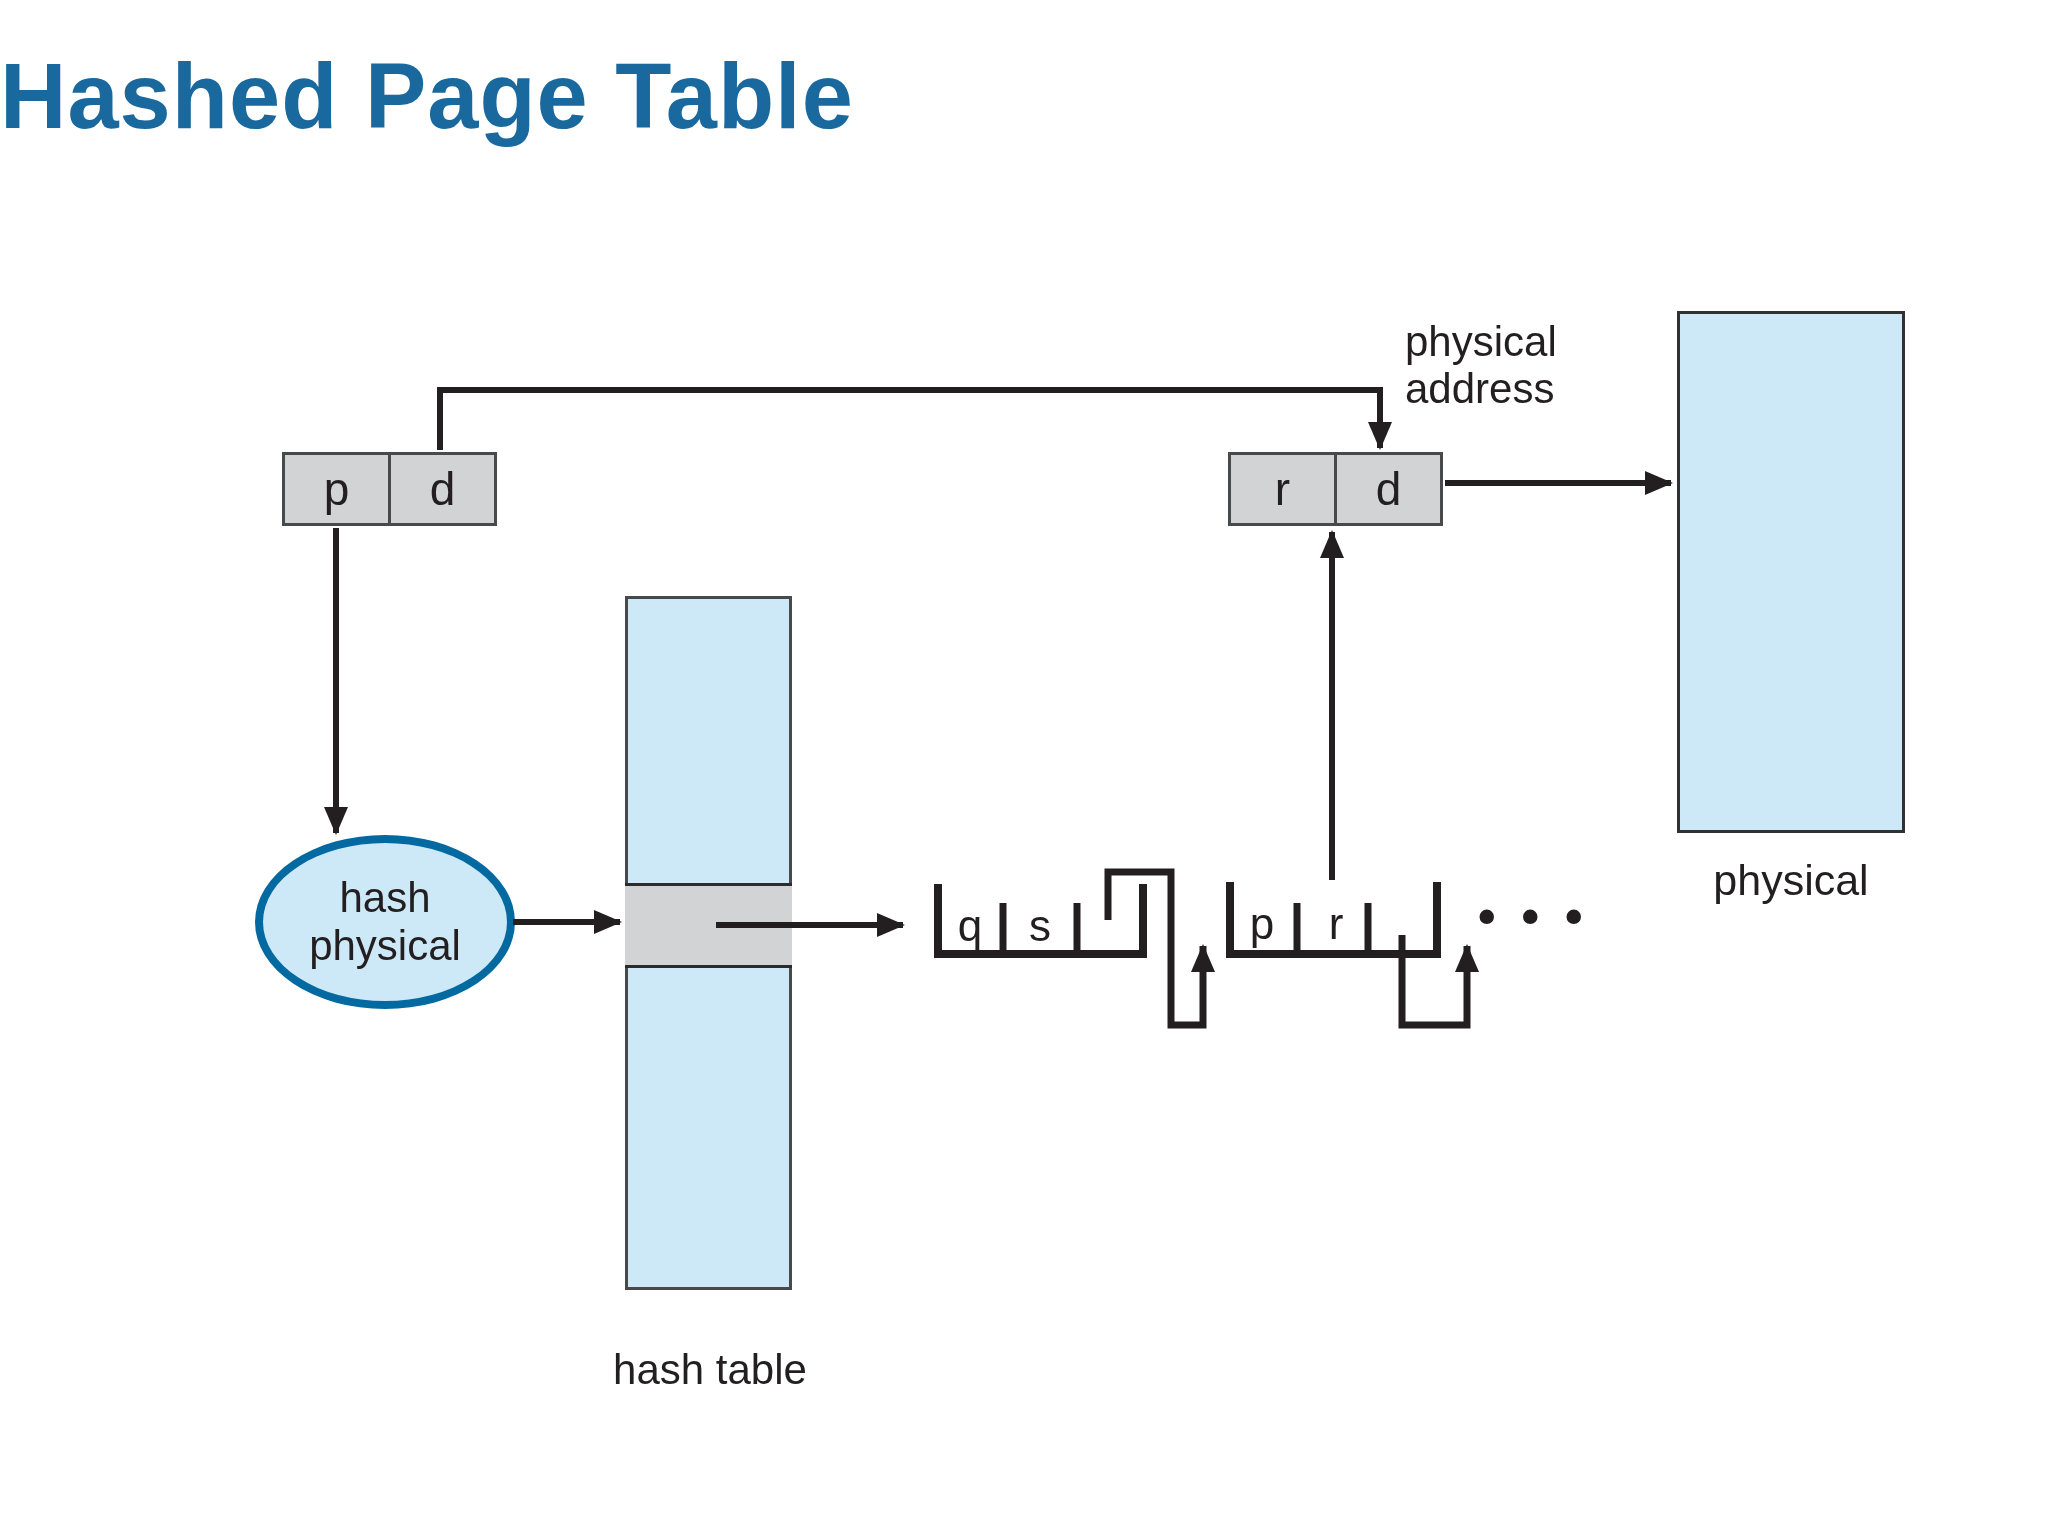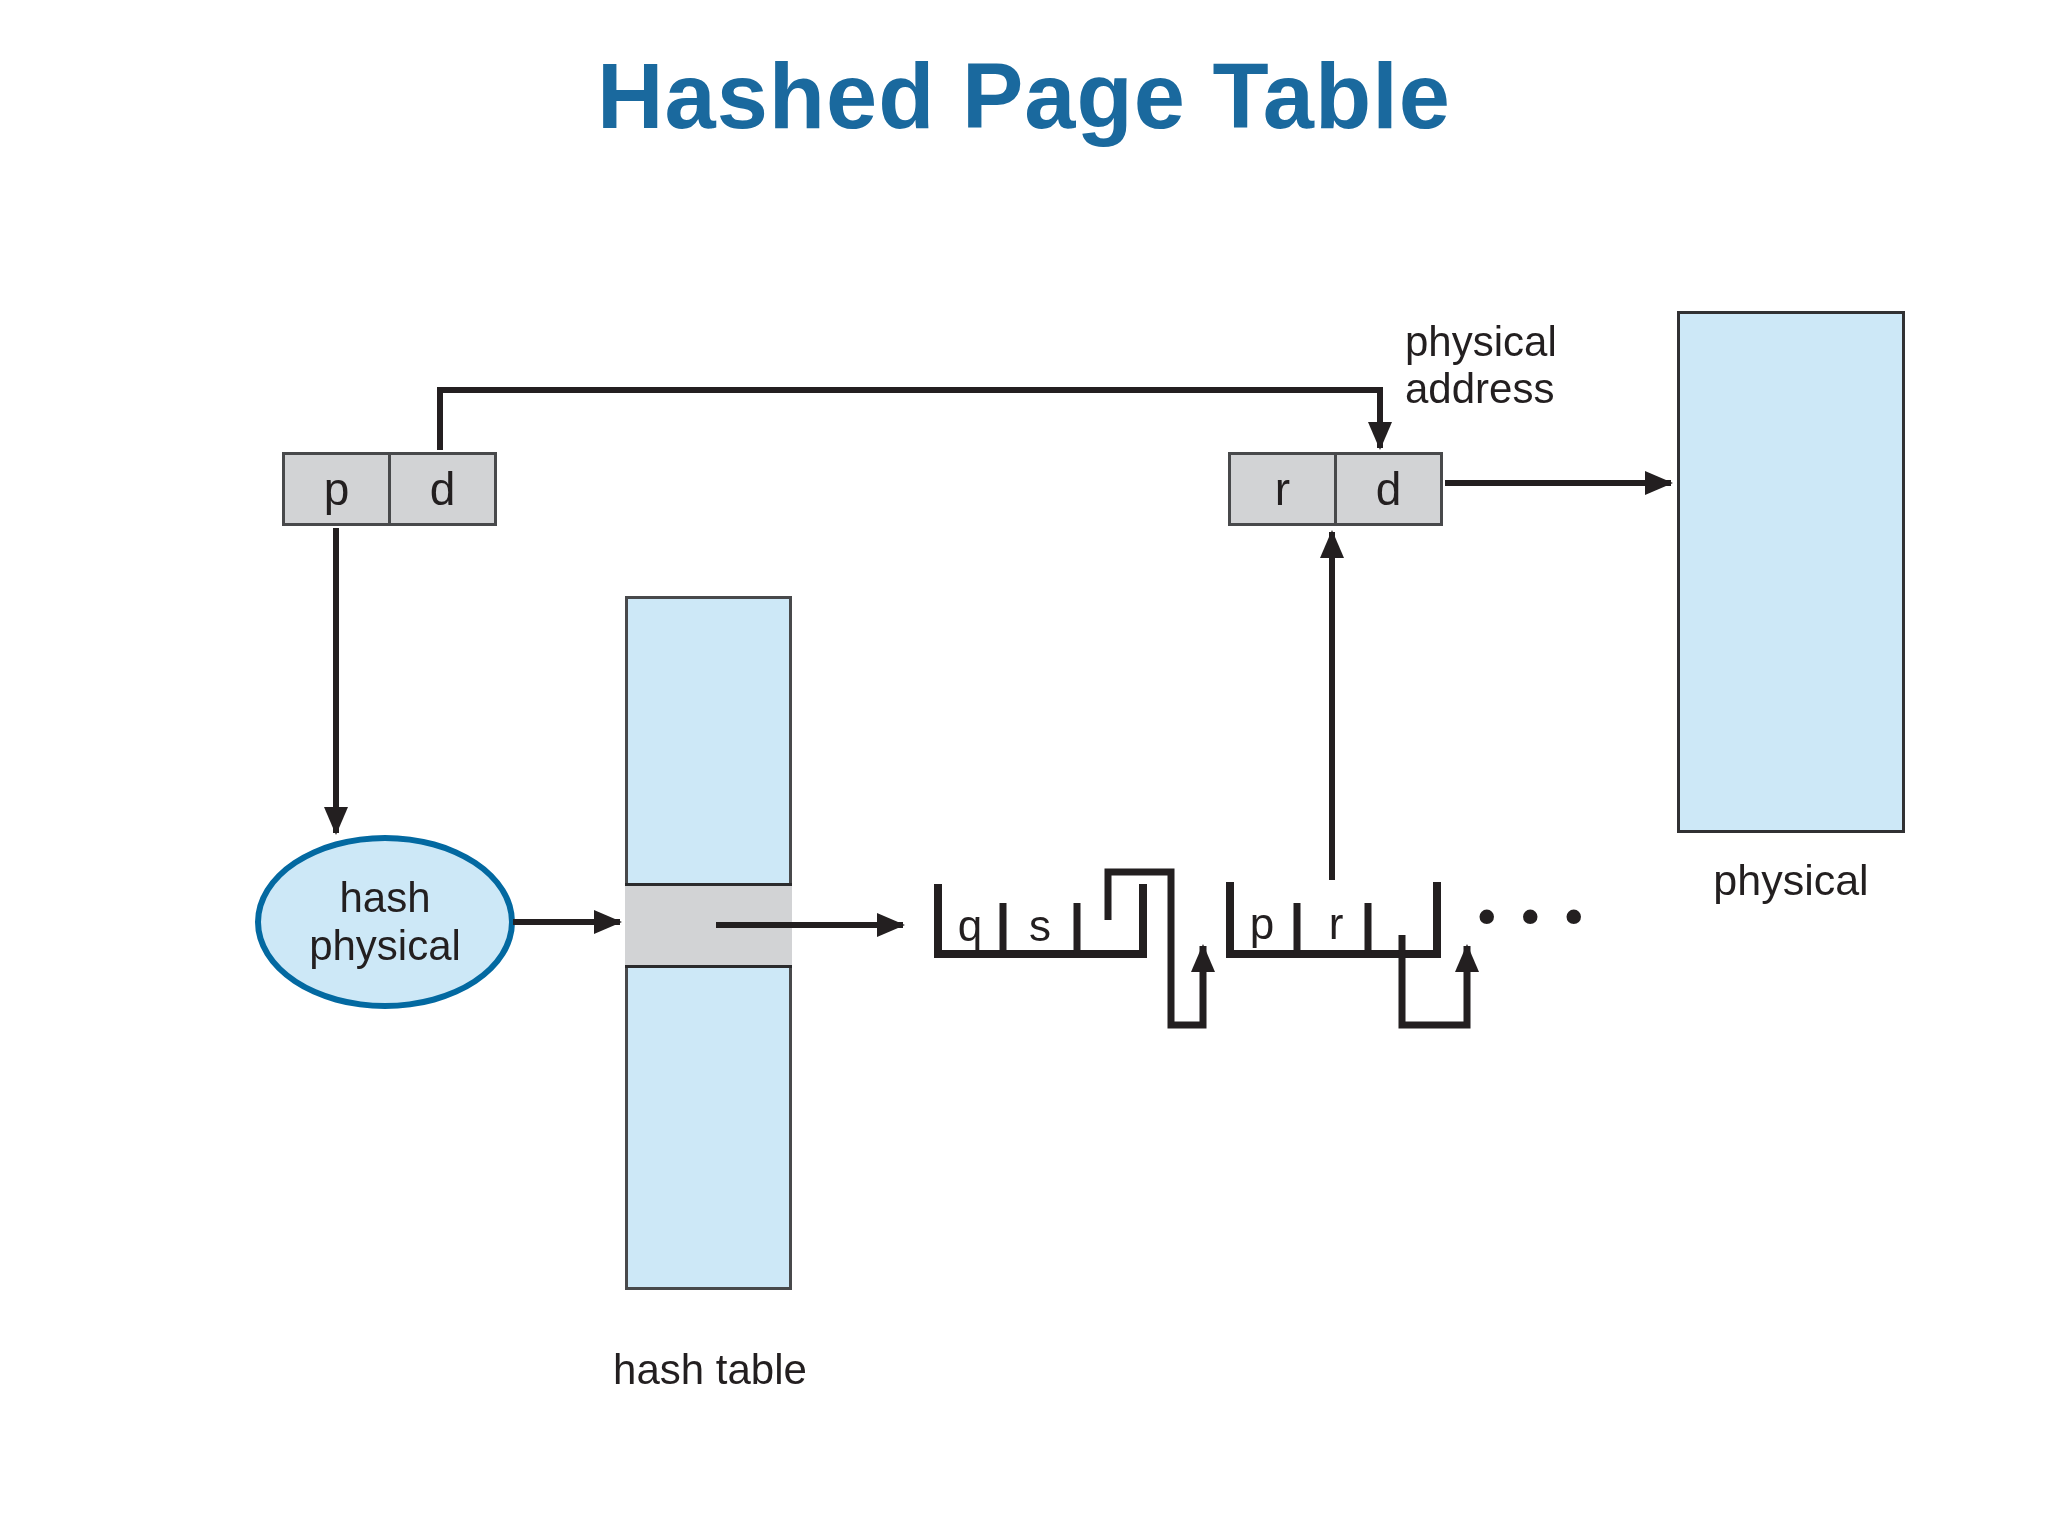--- a/index.html
+++ b/index.html
@@ -8,21 +8,21 @@
     --c-gray-fill:#d2d3d5;
     --c-line:#231f20;
     --c-border:#48494b;
   }
   html,body{margin:0;padding:0;background:#ffffff;}
   .stage{
     position:relative;width:2048px;height:1536px;background:#fff;overflow:hidden;
     font-family:"Liberation Sans","DejaVu Sans",sans-serif;color:var(--c-line);
   }
   .title{
-    position:absolute;left:0;top:44px;width:2048px;text-align:center;
+    position:absolute;left:0;top:44px;width:2048px;text-align:left;
     font-size:92px;font-weight:bold;color:var(--c-title);letter-spacing:1px;
   }
   .lbl{position:absolute;font-size:42px;color:var(--c-line);white-space:nowrap;}
   .lbl.center{text-align:center;white-space:normal;}
   .addr-box{
     position:absolute;display:flex;box-sizing:border-box;
     background:var(--c-gray-fill);border:3px solid var(--c-border);
   }
   .addr-cell{
     flex:1;display:flex;align-items:center;justify-content:center;
@@ -31,21 +31,21 @@
   .addr-cell.first{border-right:3px solid var(--c-border);}
   .bigrect{position:absolute;box-sizing:border-box;background:var(--c-light-blue-fill);}
   .mem{border:3px solid #313133;}
   .htable{border:3px solid var(--c-border);}
   .hband{
     position:absolute;box-sizing:border-box;background:var(--c-gray-fill);
     border-top:3px solid #2b2b2d;border-bottom:3px solid #2b2b2d;
   }
   .ellipse{
     position:absolute;box-sizing:border-box;border-radius:50%;
-    background:var(--c-light-blue-fill);border:6px solid #0369a1;
+    background:var(--c-light-blue-fill);border:8px solid #0369a1;
     display:flex;flex-direction:column;align-items:center;justify-content:center;
   }
   .ellipse div{font-size:42px;line-height:48px;text-align:center;}
   .chain-letter{
     position:absolute;width:44px;text-align:center;font-size:44px;line-height:52px;
   }
   .dots{
     position:absolute;font-size:50px;letter-spacing:14px;line-height:56px;color:var(--c-line);
     font-family:"DejaVu Sans",sans-serif;
   }

